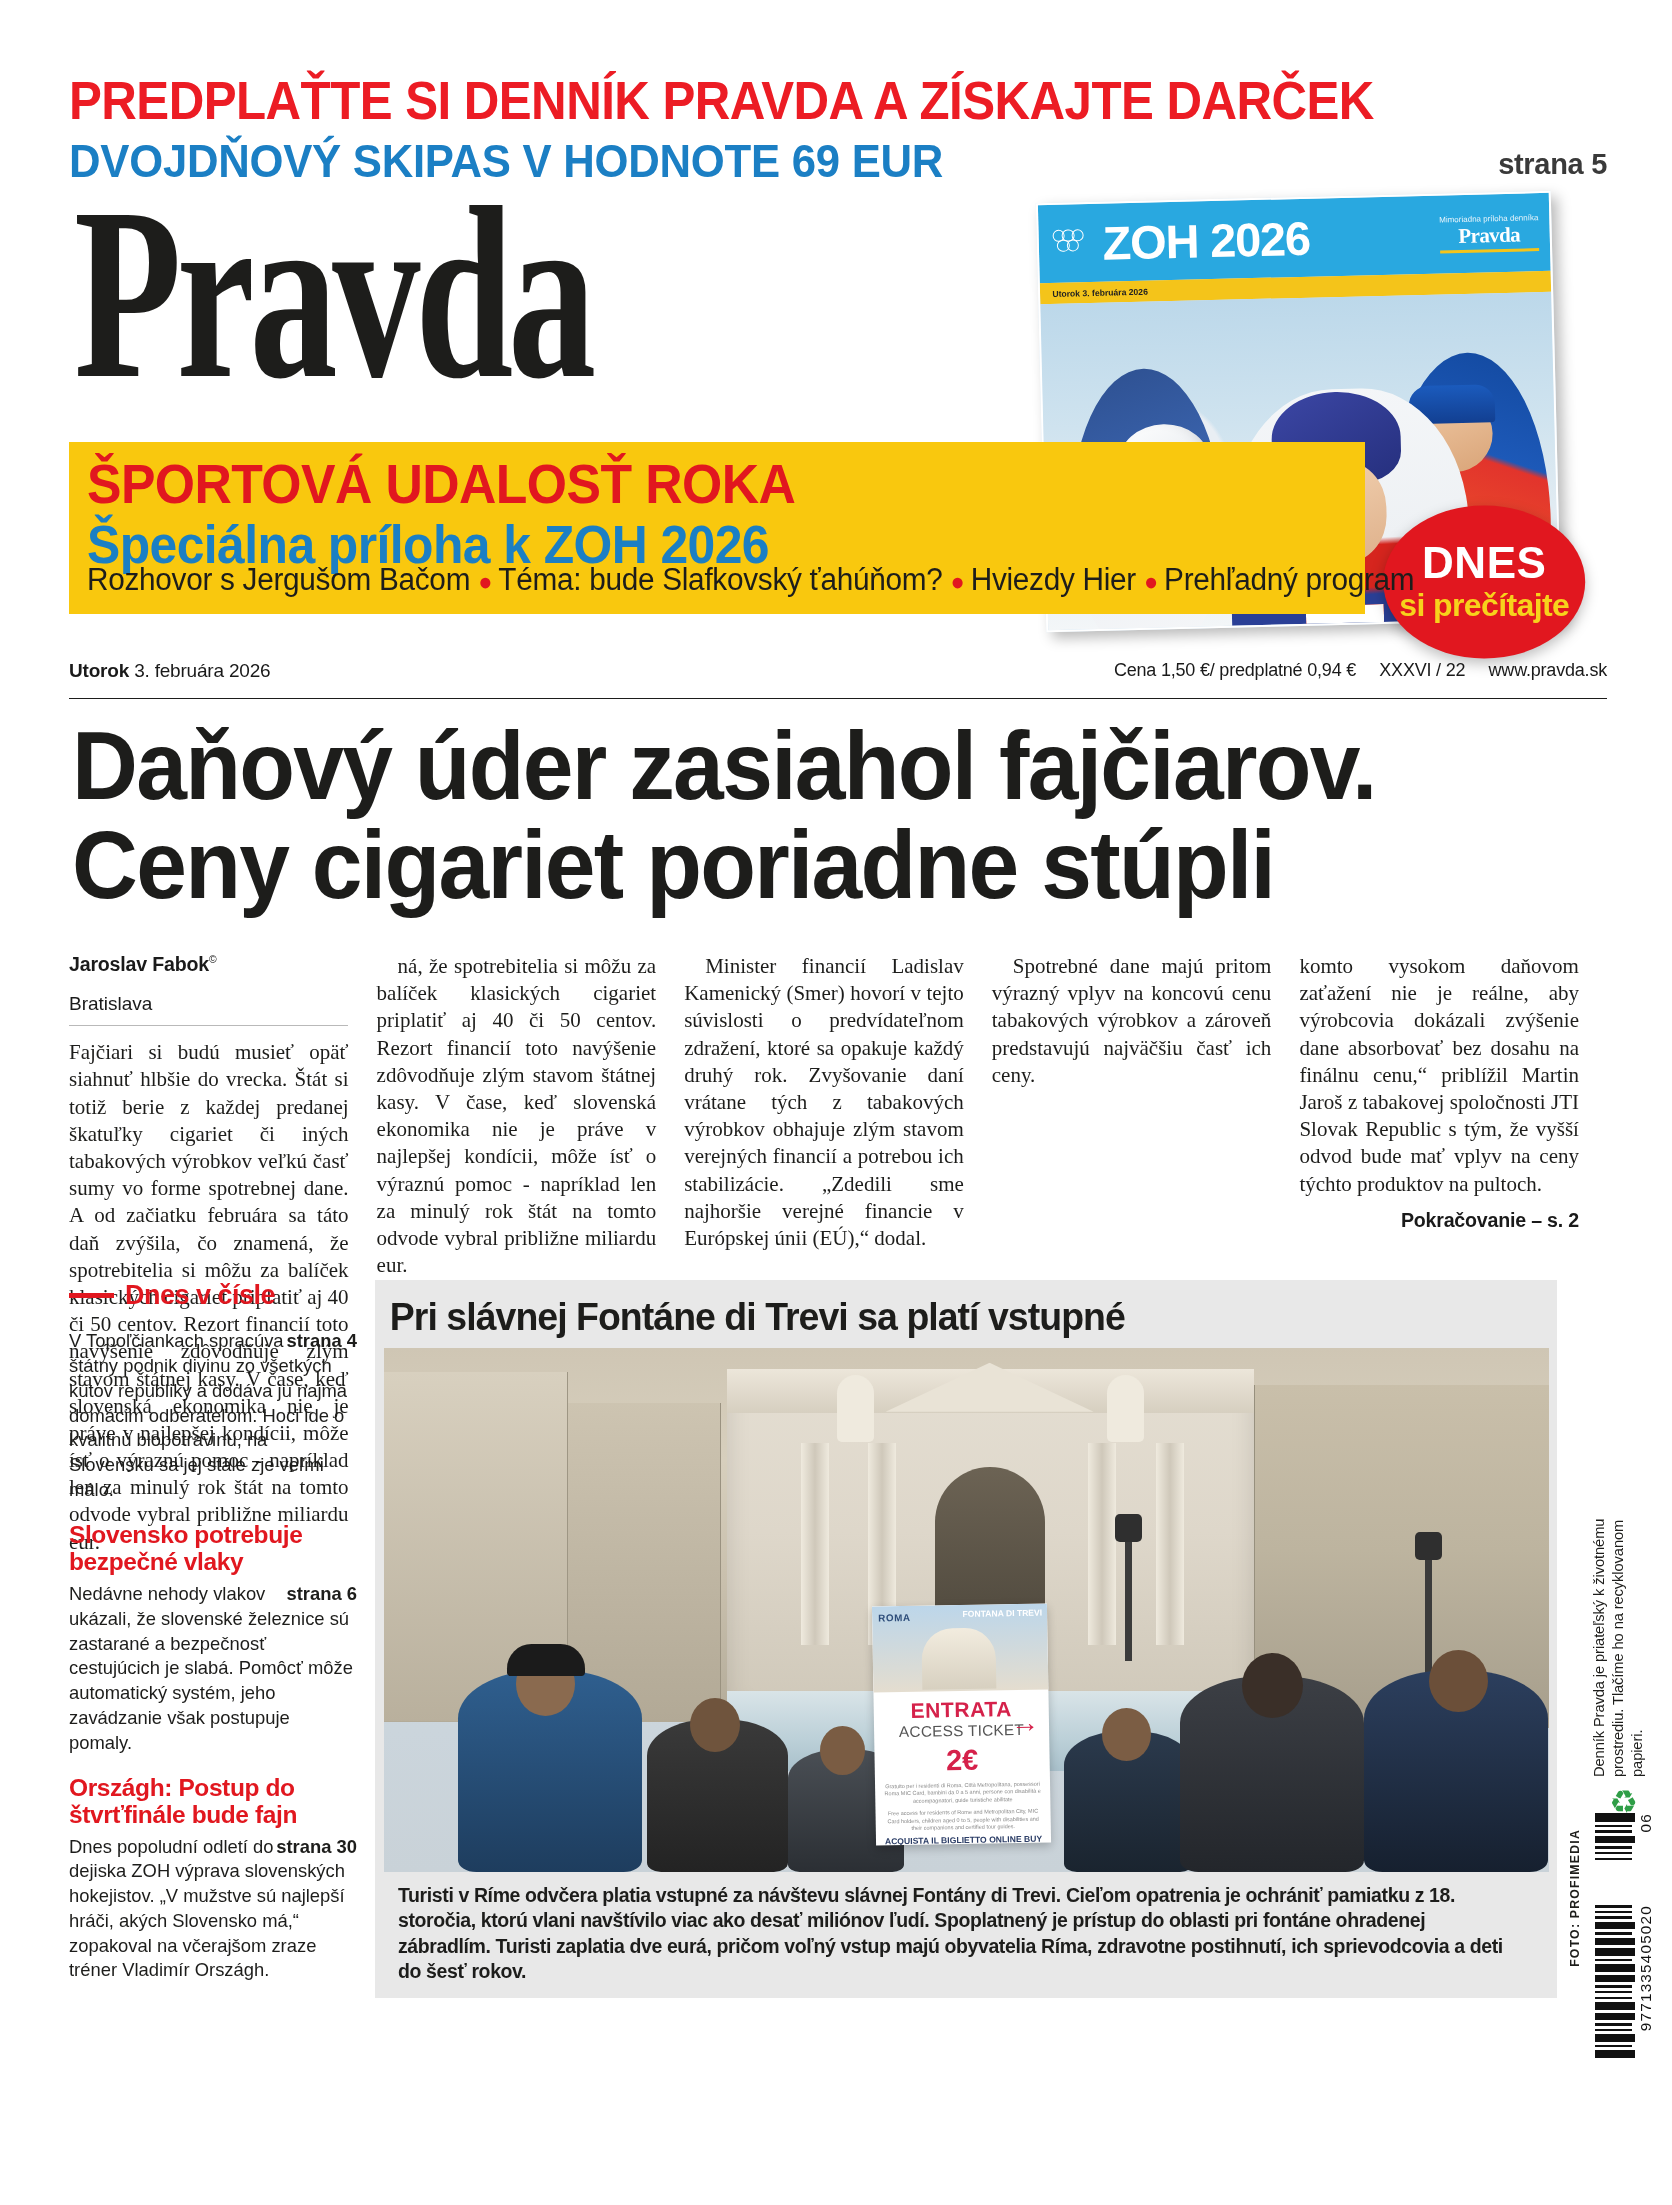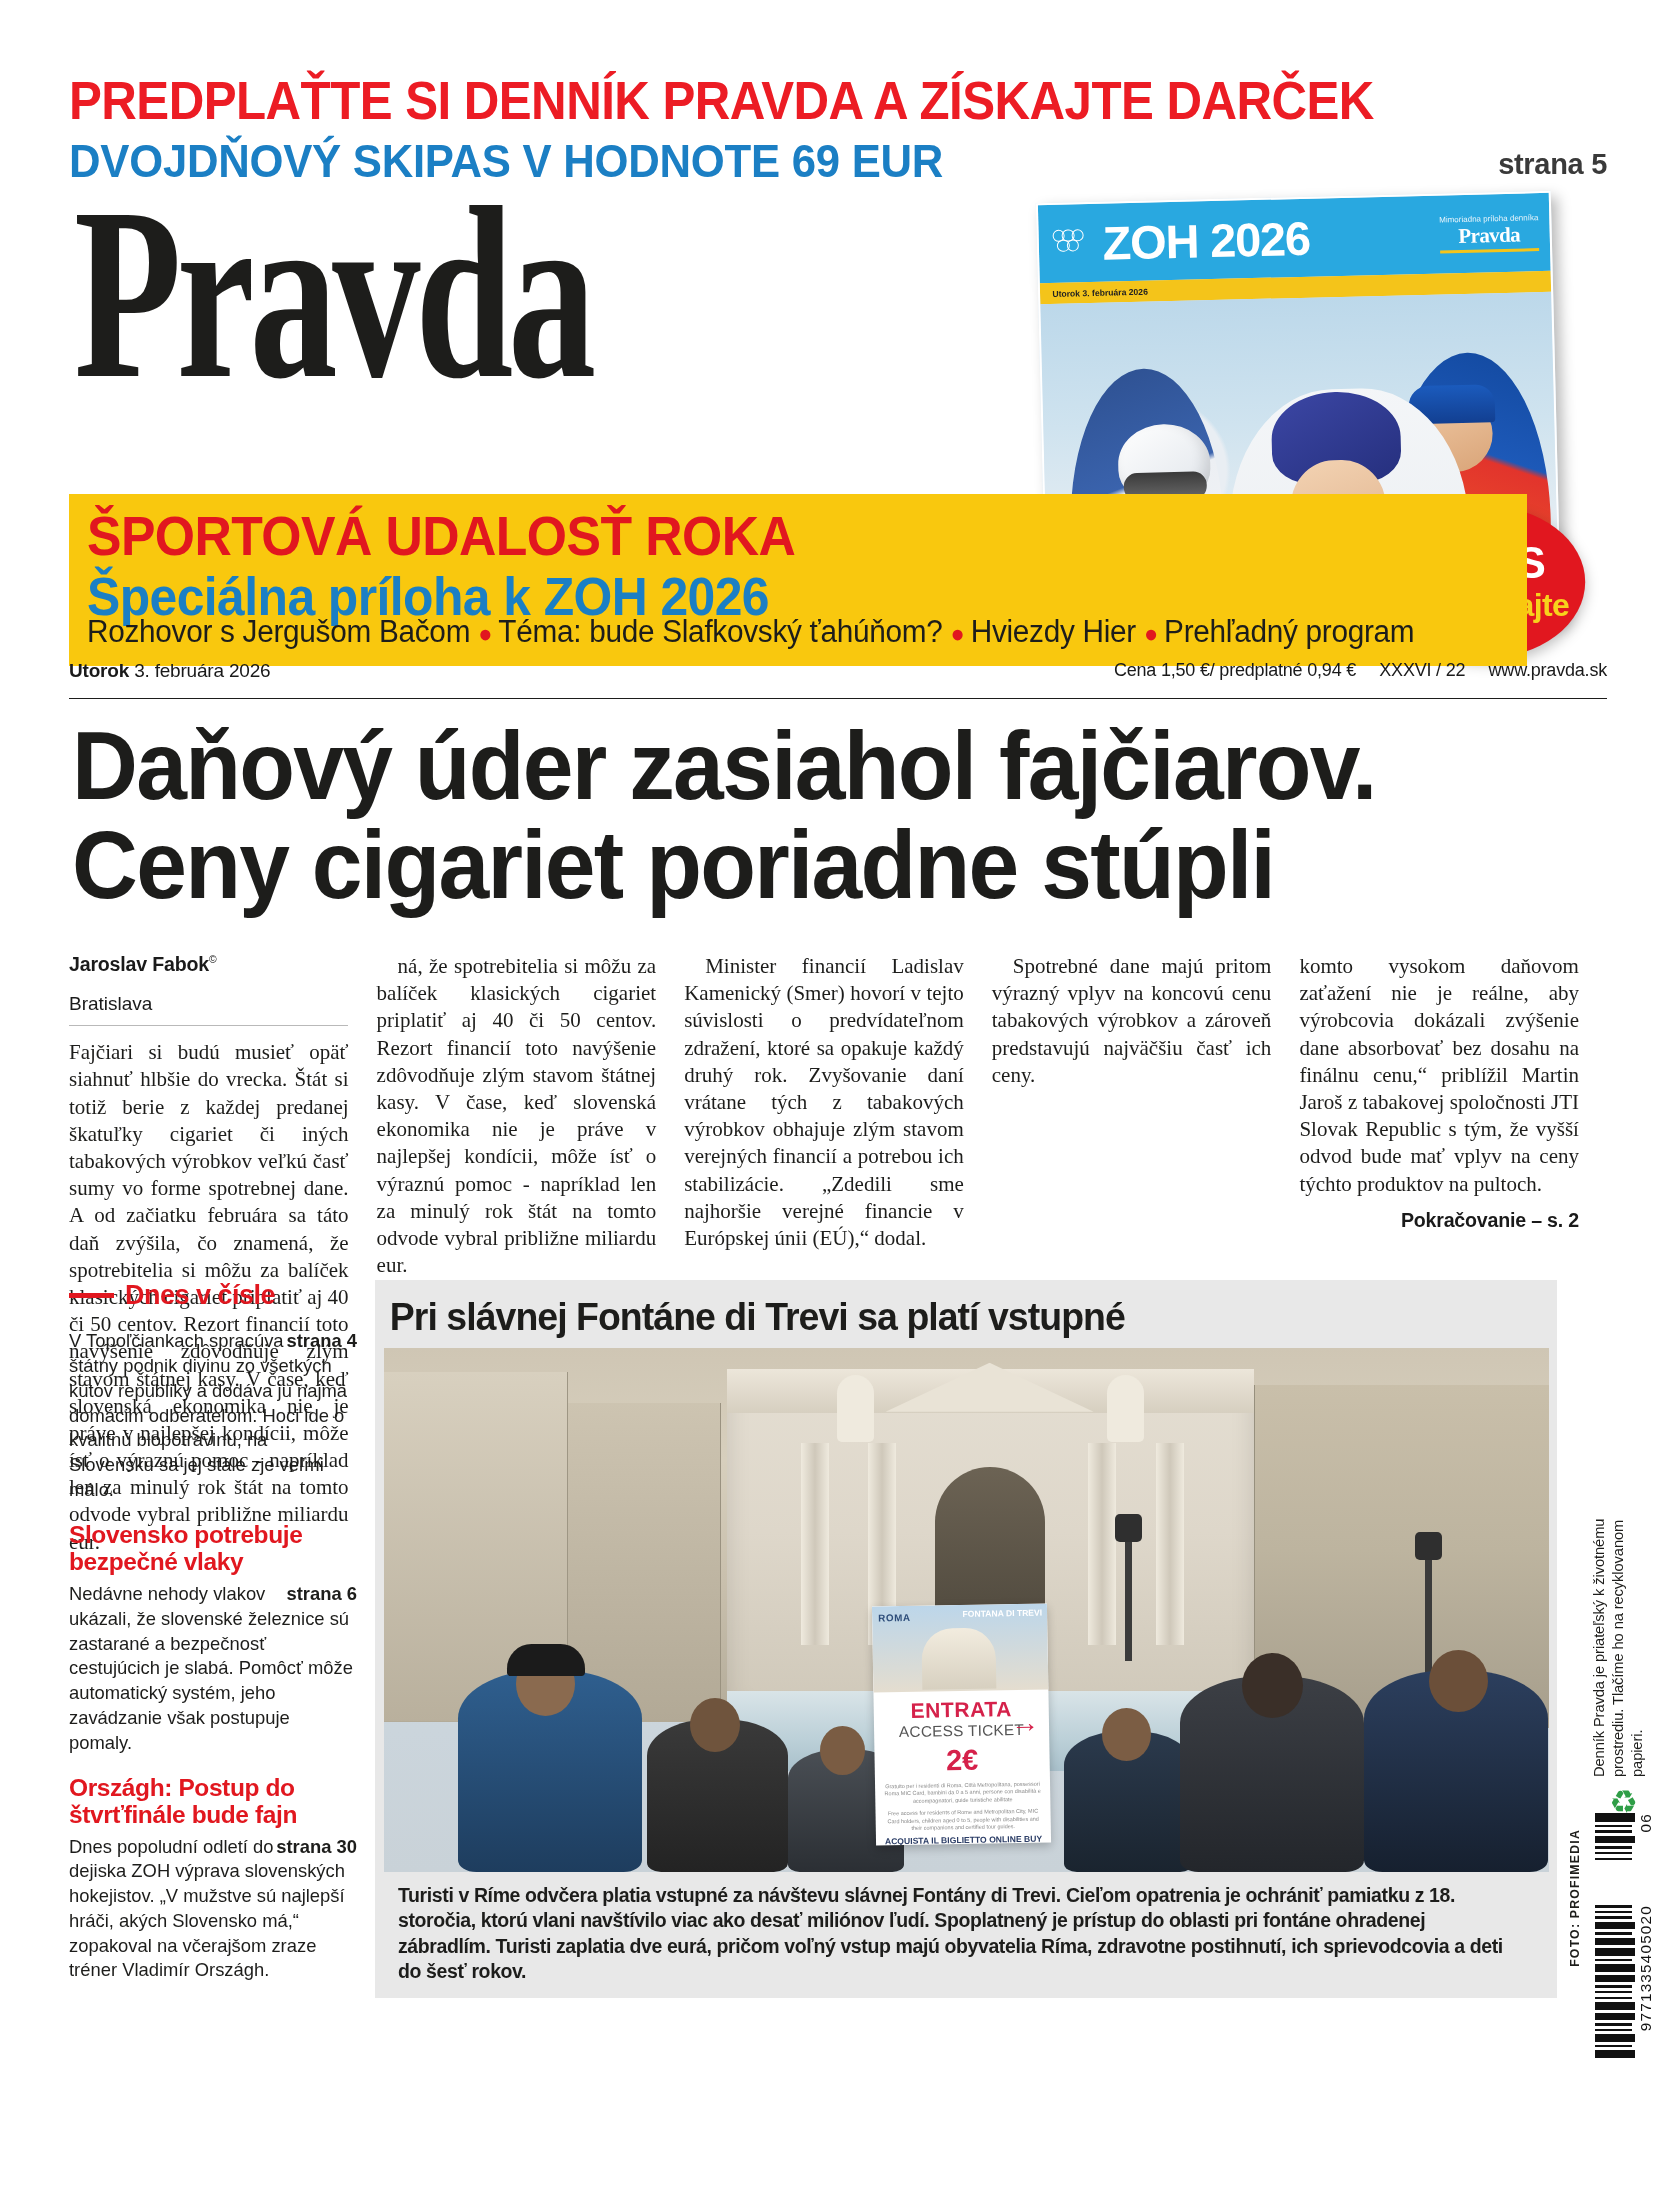--- a/index.html
+++ b/index.html
@@ -93,21 +93,21 @@
   .zoh-dnes {
     position:absolute; right:-24.5px; bottom:-37px; width:202px; height:153px; border-radius:50%;
     background:#e1171f; box-shadow:0 4.9px 13.5px rgba(0,0,0,.26);
     display:flex; flex-direction:column; align-items:center; justify-content:center; transform:rotate(1.4deg);
   }
   .zoh-dnes-1 { font-weight:bold; font-size:44px; color:#ffffff; letter-spacing:0.6px; line-height:1; }
   .zoh-dnes-2 { font-weight:bold; font-size:32px; color:#f7d21c; letter-spacing:-0.6px; margin-top:2.5px; }
 
   
   .yellow {
-    position:absolute; left:69px; top:494px; width:1458px; height:172px;
+    position:absolute; left:69px; top:442px; width:1296px; height:172px;
     background:#f9c80e;
   }
   .yellow-l1 { font-weight:bold; font-size:55px; color:#e1171f; letter-spacing:-0.6px; line-height:1.0;
     transform:scaleX(0.94); transform-origin:left center; margin:14.7px 0 0 18.4px; white-space:nowrap; }
   .yellow-l2 { font-weight:bold; font-size:53px; color:#1b7fc4; letter-spacing:-0.6px; line-height:1.0;
     transform:scaleX(0.94); transform-origin:left center; margin:6.1px 0 0 18.4px; white-space:nowrap; }
   .yellow-l3 {
     position:absolute; left:18.4px; top:120px; font-size:31px; font-weight:normal; color:#1d1d1b;
     letter-spacing:-0.3px; white-space:nowrap; transform:scaleX(0.96); transform-origin:left center;
   }

